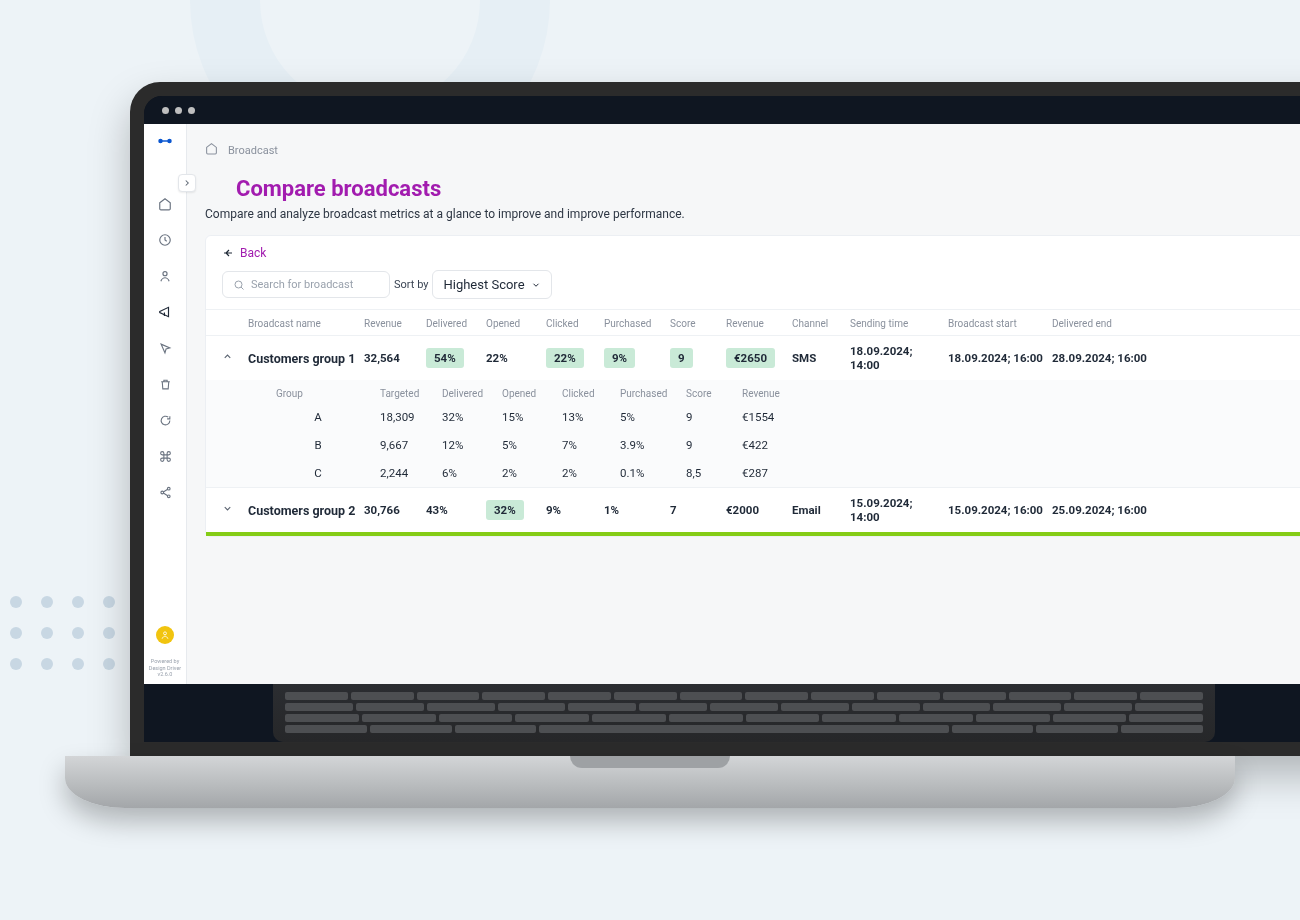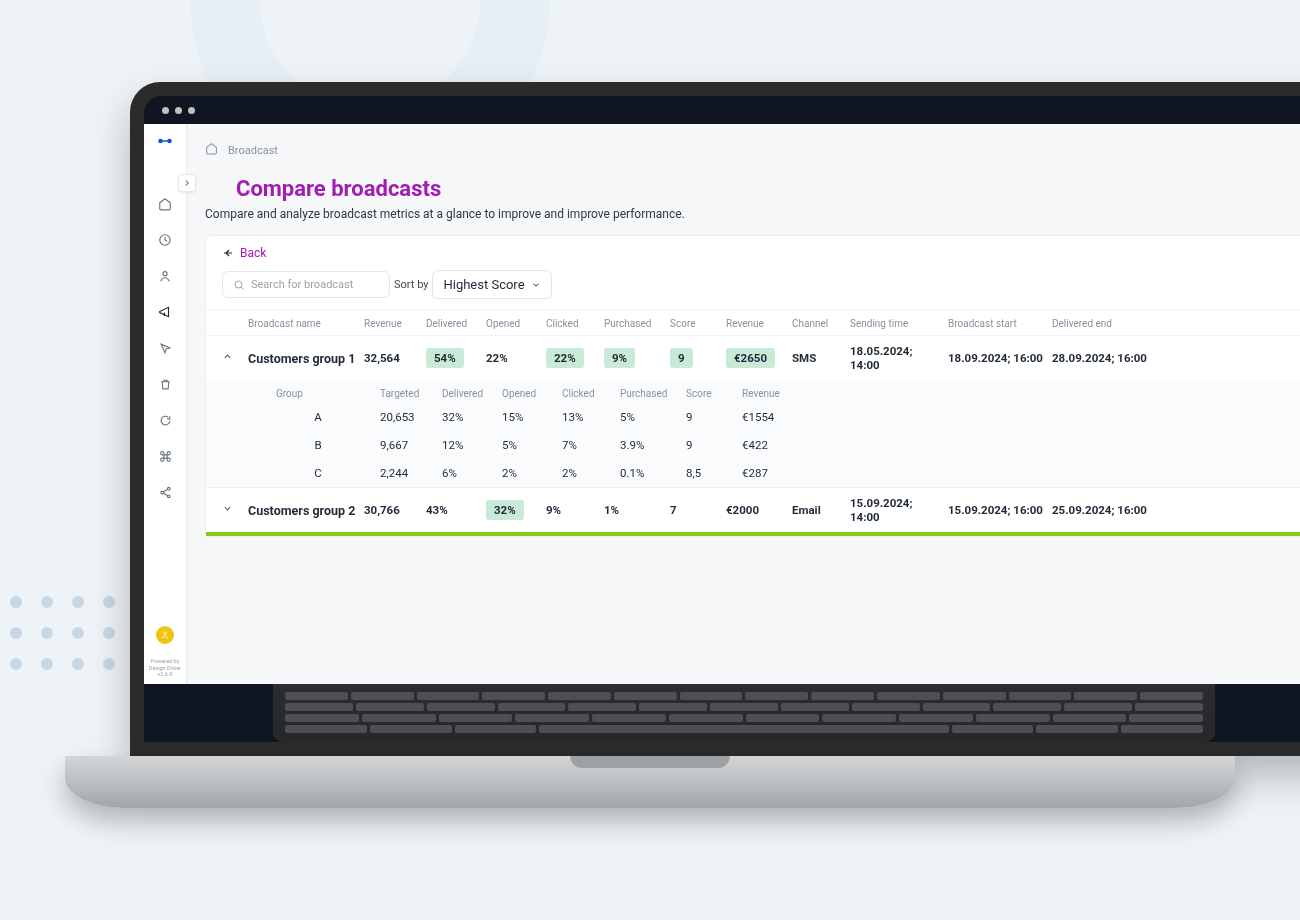--- a/index.html
+++ b/index.html
@@ -373,41 +373,41 @@
                 </span>
                 <span class="name">Customers group 1</span>
                 <span>32,564</span>
                 <span><span class="pill">54%</span></span>
                 <span>22%</span>
                 <span><span class="pill">22%</span></span>
                 <span><span class="pill">9%</span></span>
                 <span><span class="pill">9</span></span>
                 <span><span class="pill">€2650</span></span>
                 <span>SMS</span>
-                <span>18.05.2024; 14:00</span>
+                <span>18.09.2024; 14:00</span>
                 <span>18.09.2024; 16:00</span>
                 <span>28.09.2024; 16:00</span>
               </div>
 
               <div class="sub">
                 <div class="subhead">
                   <span></span>
                   <span style="padding-left:12px">Group</span>
                   <span>Targeted</span>
                   <span>Delivered</span>
                   <span>Opened</span>
                   <span>Clicked</span>
                   <span>Purchased</span>
                   <span>Score</span>
                   <span>Revenue</span>
                 </div>
                 <div class="subrow">
                   <span></span>
                   <span class="g">A</span>
-                  <span>20,653</span>
+                  <span>18,309</span>
                   <span>32%</span>
                   <span>15%</span>
                   <span>13%</span>
                   <span>5%</span>
                   <span>9</span>
                   <span>€1554</span>
                 </div>
                 <div class="subrow">
                   <span></span>
                   <span class="g">B</span>

